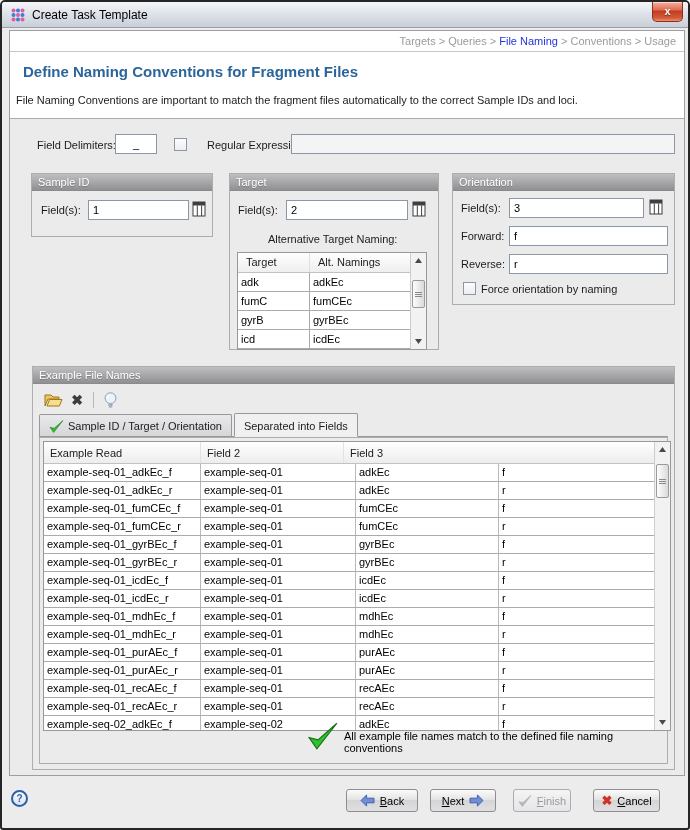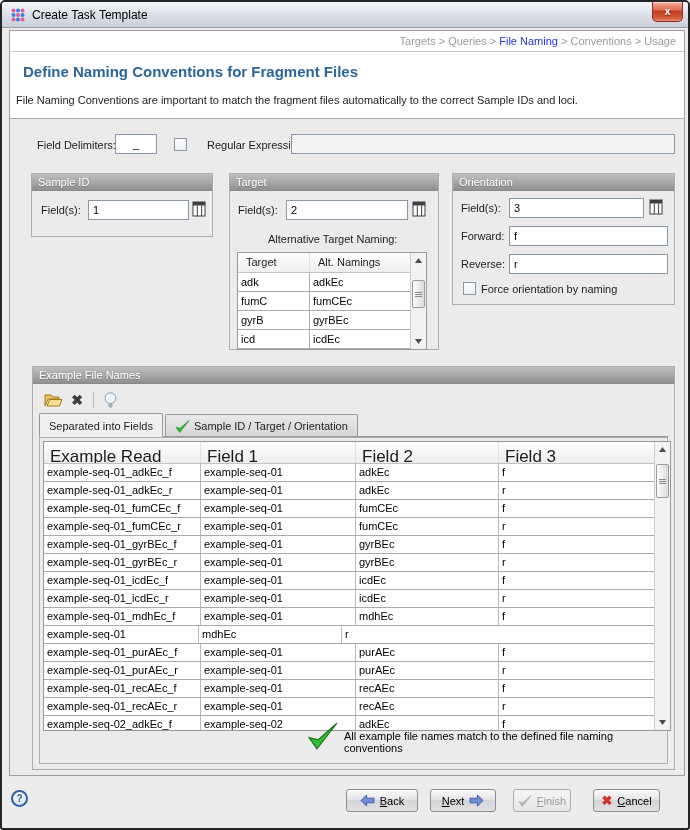--- a/index.html
+++ b/index.html
@@ -108,21 +108,21 @@
     background:linear-gradient(#E9E9EB,#D6D6D8);
     display:flex; align-items:center; gap:4px; margin-right:2px;
   }
   .tab.active { background:#F0F0F1; height:24px; margin-bottom:-1px; border-bottom:1px solid #F0F0F1; }
 
   .tab-panel { position:absolute; left:6px; top:70px; right:6px; bottom:5px; border:1px solid #ADADAF; background:#EBEBEB; }
 
   .ex-table { position:absolute; left:3px; top:3px; width:628px; height:290px; border:1px solid #98989A; background:#fff; display:flex; }
   .ex-cells { flex:1; overflow:hidden; display:flex; flex-direction:column; }
   .ex-head { display:flex; height:22px; background:linear-gradient(#FEFEFE,#EDEDEF); border-bottom:1px solid #C2C2C4; flex:none; }
-  .ex-hcell { font-size:17px; color:#1C1C1C; padding:5px 0 0 6px; border-right:1px solid #E2E2E4; overflow:hidden; }
+  .ex-hcell { font-size:11px; color:#1C1C1C; padding:5px 0 0 6px; border-right:1px solid #E2E2E4; overflow:hidden; }
   .ex-body { flex:1; overflow:hidden; }
   .ex-row { display:flex; height:18px; border-bottom:1px solid #ABABAD; background:#fff; }
   .ex-cell { font-size:11px; color:#000; padding:2px 0 0 3px; border-right:1px solid #B9B9BB; overflow:hidden; white-space:nowrap; }
   .c0 { width:157px; } .c1 { width:155px; } .c2 { width:143px; } .c3 { flex:1; border-right:none !important; }
 
   .status-row { position:absolute; left:0; right:0; bottom:13px; height:26px; }
   .status-text { position:absolute; left:304px; top:6px; font-size:11px; color:#000; }
   .status-check { position:absolute; left:268px; top:-2px; }
 
   
@@ -298,37 +298,36 @@
             <svg width="13" height="17" viewBox="0 0 13 17">
               <circle cx="6.5" cy="6.2" r="5.4" fill="#EAF2FA" stroke="#8AA0B4" stroke-width="1"></circle>
               <path d="M5 3.2 A3.6 3.6 0 0 0 3 6" fill="none" stroke="#FFFFFF" stroke-width="1.4" stroke-linecap="round"></path>
               <rect x="4.2" y="12.2" width="4.6" height="1.6" rx="0.6" fill="#8AA0B4"></rect>
               <rect x="4.8" y="14.2" width="3.4" height="1.4" rx="0.6" fill="#8AA0B4"></rect>
             </svg>
           </span>
         </div>
 
         <div class="tabbar">
-          <div class="tab active">
-            <span>Separated into Fields</span>
-          </div>
           <div class="tab">
             <svg width="15" height="13" viewBox="0 0 27 25">
               <path d="M1 14 L8 24 L26 1 L9 16 Z" fill="#2FBF2F" stroke="#157015" stroke-width="1"></path>
             </svg>
             <span>Sample ID / Target / Orientation</span>
+          </div>
+          <div class="tab active">
+            <span>Separated into Fields</span>
           </div>
         </div>
 
         <div class="tab-panel">
           <div class="ex-table">
             <div class="ex-cells">
               <div class="ex-head">
                   <div class="ex-hcell c0">Example Read</div>
-                  <div class="ex-hcell c1">Field 1</div>
                   <div class="ex-hcell c2">Field 2</div>
                   <div class="ex-hcell c3">Field 3</div>
                 </div>
               <div class="ex-body">
                   <div class="ex-row">
                     <div class="ex-cell c0">example-seq-01_adkEc_f</div>
                     <div class="ex-cell c1">example-seq-01</div>
                     <div class="ex-cell c2">adkEc</div>
                     <div class="ex-cell c3">f</div>
                   </div>
@@ -374,20 +373,21 @@
                     <div class="ex-cell c2">icdEc</div>
                     <div class="ex-cell c3">r</div>
                   </div>
                   <div class="ex-row">
                     <div class="ex-cell c0">example-seq-01_mdhEc_f</div>
                     <div class="ex-cell c1">example-seq-01</div>
                     <div class="ex-cell c2">mdhEc</div>
                     <div class="ex-cell c3">f</div>
                   </div>
                   <div class="ex-row">
+                    <div class="ex-cell c0">example-seq-01_mdhEc_r</div>
                     <div class="ex-cell c1">example-seq-01</div>
                     <div class="ex-cell c2">mdhEc</div>
                     <div class="ex-cell c3">r</div>
                   </div>
                   <div class="ex-row">
                     <div class="ex-cell c0">example-seq-01_purAEc_f</div>
                     <div class="ex-cell c1">example-seq-01</div>
                     <div class="ex-cell c2">purAEc</div>
                     <div class="ex-cell c3">f</div>
                   </div>

